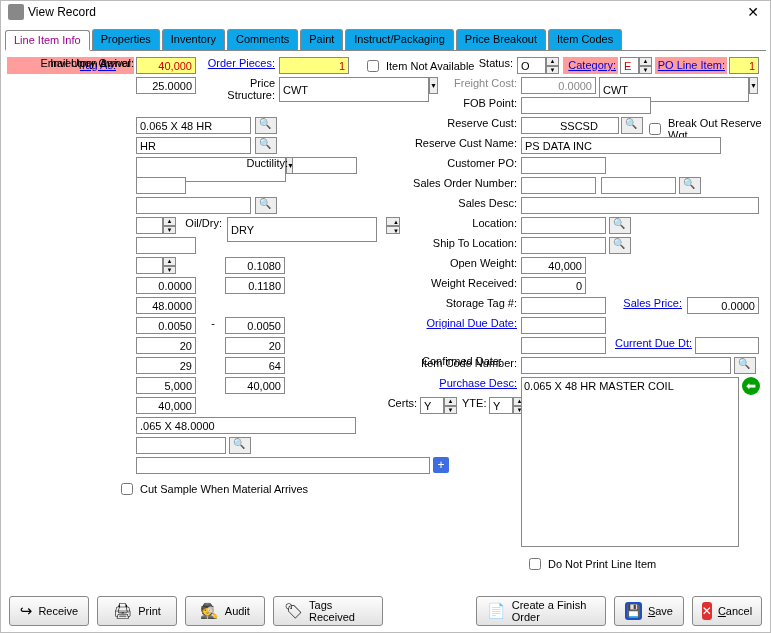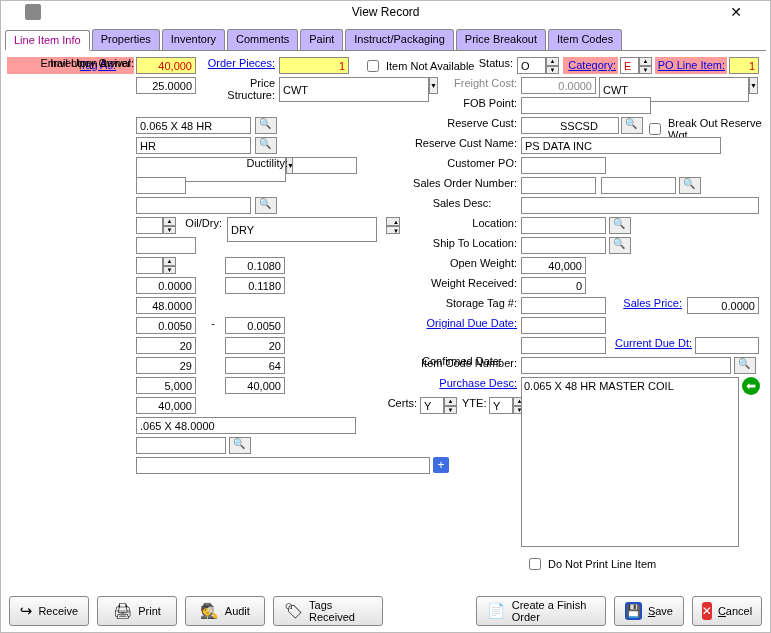--- a/index.html
+++ b/index.html
@@ -1,24 +1,24 @@
 <!DOCTYPE html>
 <html><head>
 <meta charset="utf-8">
 <style>
   * { box-sizing: border-box; font-family: "Segoe UI", Tahoma, sans-serif; font-size: 11px; }
   body { margin: 0; background: #fff; color: #000; }
   .window { width: 771px; height: 633px; background: #fff; position: relative; border: 1px solid #bbb; }
-  .titlebar { height: 22px; display: flex; align-items: center; padding: 0 24px; font-size:12px;text-align:center; }
+  .titlebar { height: 22px; display: flex; align-items: center; padding: 0 7px; font-size:12px; }
   .titlebar .icon { width: 16px; height: 16px; margin-right: 4px; background:#888; display:inline-block; border-radius:2px; }
   .titlebar .title { flex: 1; font-size:12px; }
   .titlebar .close { font-size: 14px; font-family: Arial; cursor: pointer; padding:0 4px; }
   .menubar { height: 6px; }
   .tabs { display: flex; border-bottom: 1px solid #888; margin: 0 4px; }
-  .tab { padding: 3px 8px; border: 1px solid #888; border-bottom: none; background: #c4b5fd; margin-right: 2px; border-radius: 3px 3px 0 0; cursor:pointer; }
+  .tab { padding: 3px 8px; border: 1px solid #888; border-bottom: none; background: #0ea5e9; margin-right: 2px; border-radius: 3px 3px 0 0; cursor:pointer; }
   .tab.active { background: #fff; color: #a0008f; border-bottom: 2px solid #fff; position:relative; top:1px; font-weight:normal;}
   .content { position: relative; margin: 6px 6px 0 6px; height: 530px;}
   .lbl { position:absolute; text-align:right; }
   .lbl-r { position:absolute; text-align:right; }
   .redlbl { background:#ff9d9d; }
   .bluelbl { color:#0000e0; text-decoration:underline; }
   .inp { position:absolute; border:1px solid #888; background:#fff; padding:1px 3px; height:17px; }
   .inp.tr { text-align:right; }
   .inp.yellow { background:#ffff80; }
   .spin { position:absolute; display:flex; }
@@ -120,20 +120,24 @@
     <input class="inp tr" style="left: 129px; top: 260px; width: 60px;" value="0.0050">
     <input class="inp tr" style="left: 129px; top: 280px; width: 60px;" value="20">
     <input class="inp tr" style="left: 129px; top: 300px; width: 60px;" value="29">
     <input class="inp tr" style="left: 129px; top: 320px; width: 60px;" value="5,000">
     <input class="inp tr" style="left: 129px; top: 340px; width: 60px;" value="40,000">
     <input class="inp" style="left: 129px; top: 360px; width: 220px;" value=".065 X 48.0000">
     <input class="inp" style="left: 129px; top: 380px; width: 90px;">
     <div class="srch" style="left:222px;top:380px;"></div>
     <input class="inp" style="left: 129px; top: 400px; width: 294px;">
     <div class="plus" style="left:426px;top:400px;">+</div>
+    <div class="chk" style="left:110px;top:423px;">
+        <input type="checkbox" style="">
+        <span>Cut Sample When Material Arrives</span>
+      </div>
 
     <div class="lbl" style="left:193px;top:0;width:75px;"><span class="bluelbl">Order Pieces:</span></div>
     <input class="inp yellow tr" style="left: 272px; top: 0px; width: 70px; color: rgb(208, 0, 0);" value="1">
     <div class="lbl" style="left:193px;top:20px;width:75px;">Price Structure:</div>
     <div class="combo" style="left:272px;top:20px;width:80px;">
         <input value="CWT" style="">
         <span class="drop">▼</span>
       </div>
     <div class="lbl" style="left:226px;top:100px;width:55px;">Ductility:</div>
     <input class="inp" style="left: 285px; top: 100px; width: 65px;">
@@ -216,21 +220,21 @@
     <input class="inp" style="left: 514px; top: 80px; width: 200px;" value="PS DATA INC">
 
     <div class="lbl-r" style="left:400px;top:100px;width:110px;">Customer PO:</div>
     <input class="inp" style="left: 514px; top: 100px; width: 85px;">
 
     <div class="lbl-r" style="left:380px;top:120px;width:130px;">Sales Order Number:</div>
     <input class="inp" style="left: 514px; top: 120px; width: 75px;">
     <input class="inp" style="left: 594px; top: 120px; width: 75px;">
     <div class="srch" style="left:672px;top:120px;"></div>
 
-    <div class="lbl-r" style="left:400px;top:140px;width:110px;text-align:center;">Sales Desc:</div>
+    <div class="lbl-r" style="left:400px;top:140px;width:110px;">Sales Desc:</div>
     <input class="inp" style="left: 514px; top: 140px; width: 238px;">
 
     <div class="lbl-r" style="left:400px;top:160px;width:110px;">Location:</div>
     <input class="inp" style="left: 514px; top: 160px; width: 85px;">
     <div class="srch" style="left:602px;top:160px;"></div>
 
     <div class="lbl-r" style="left:400px;top:180px;width:110px;">Ship To Location:</div>
     <input class="inp" style="left: 514px; top: 180px; width: 85px;">
     <div class="srch" style="left:602px;top:180px;"></div>
 

